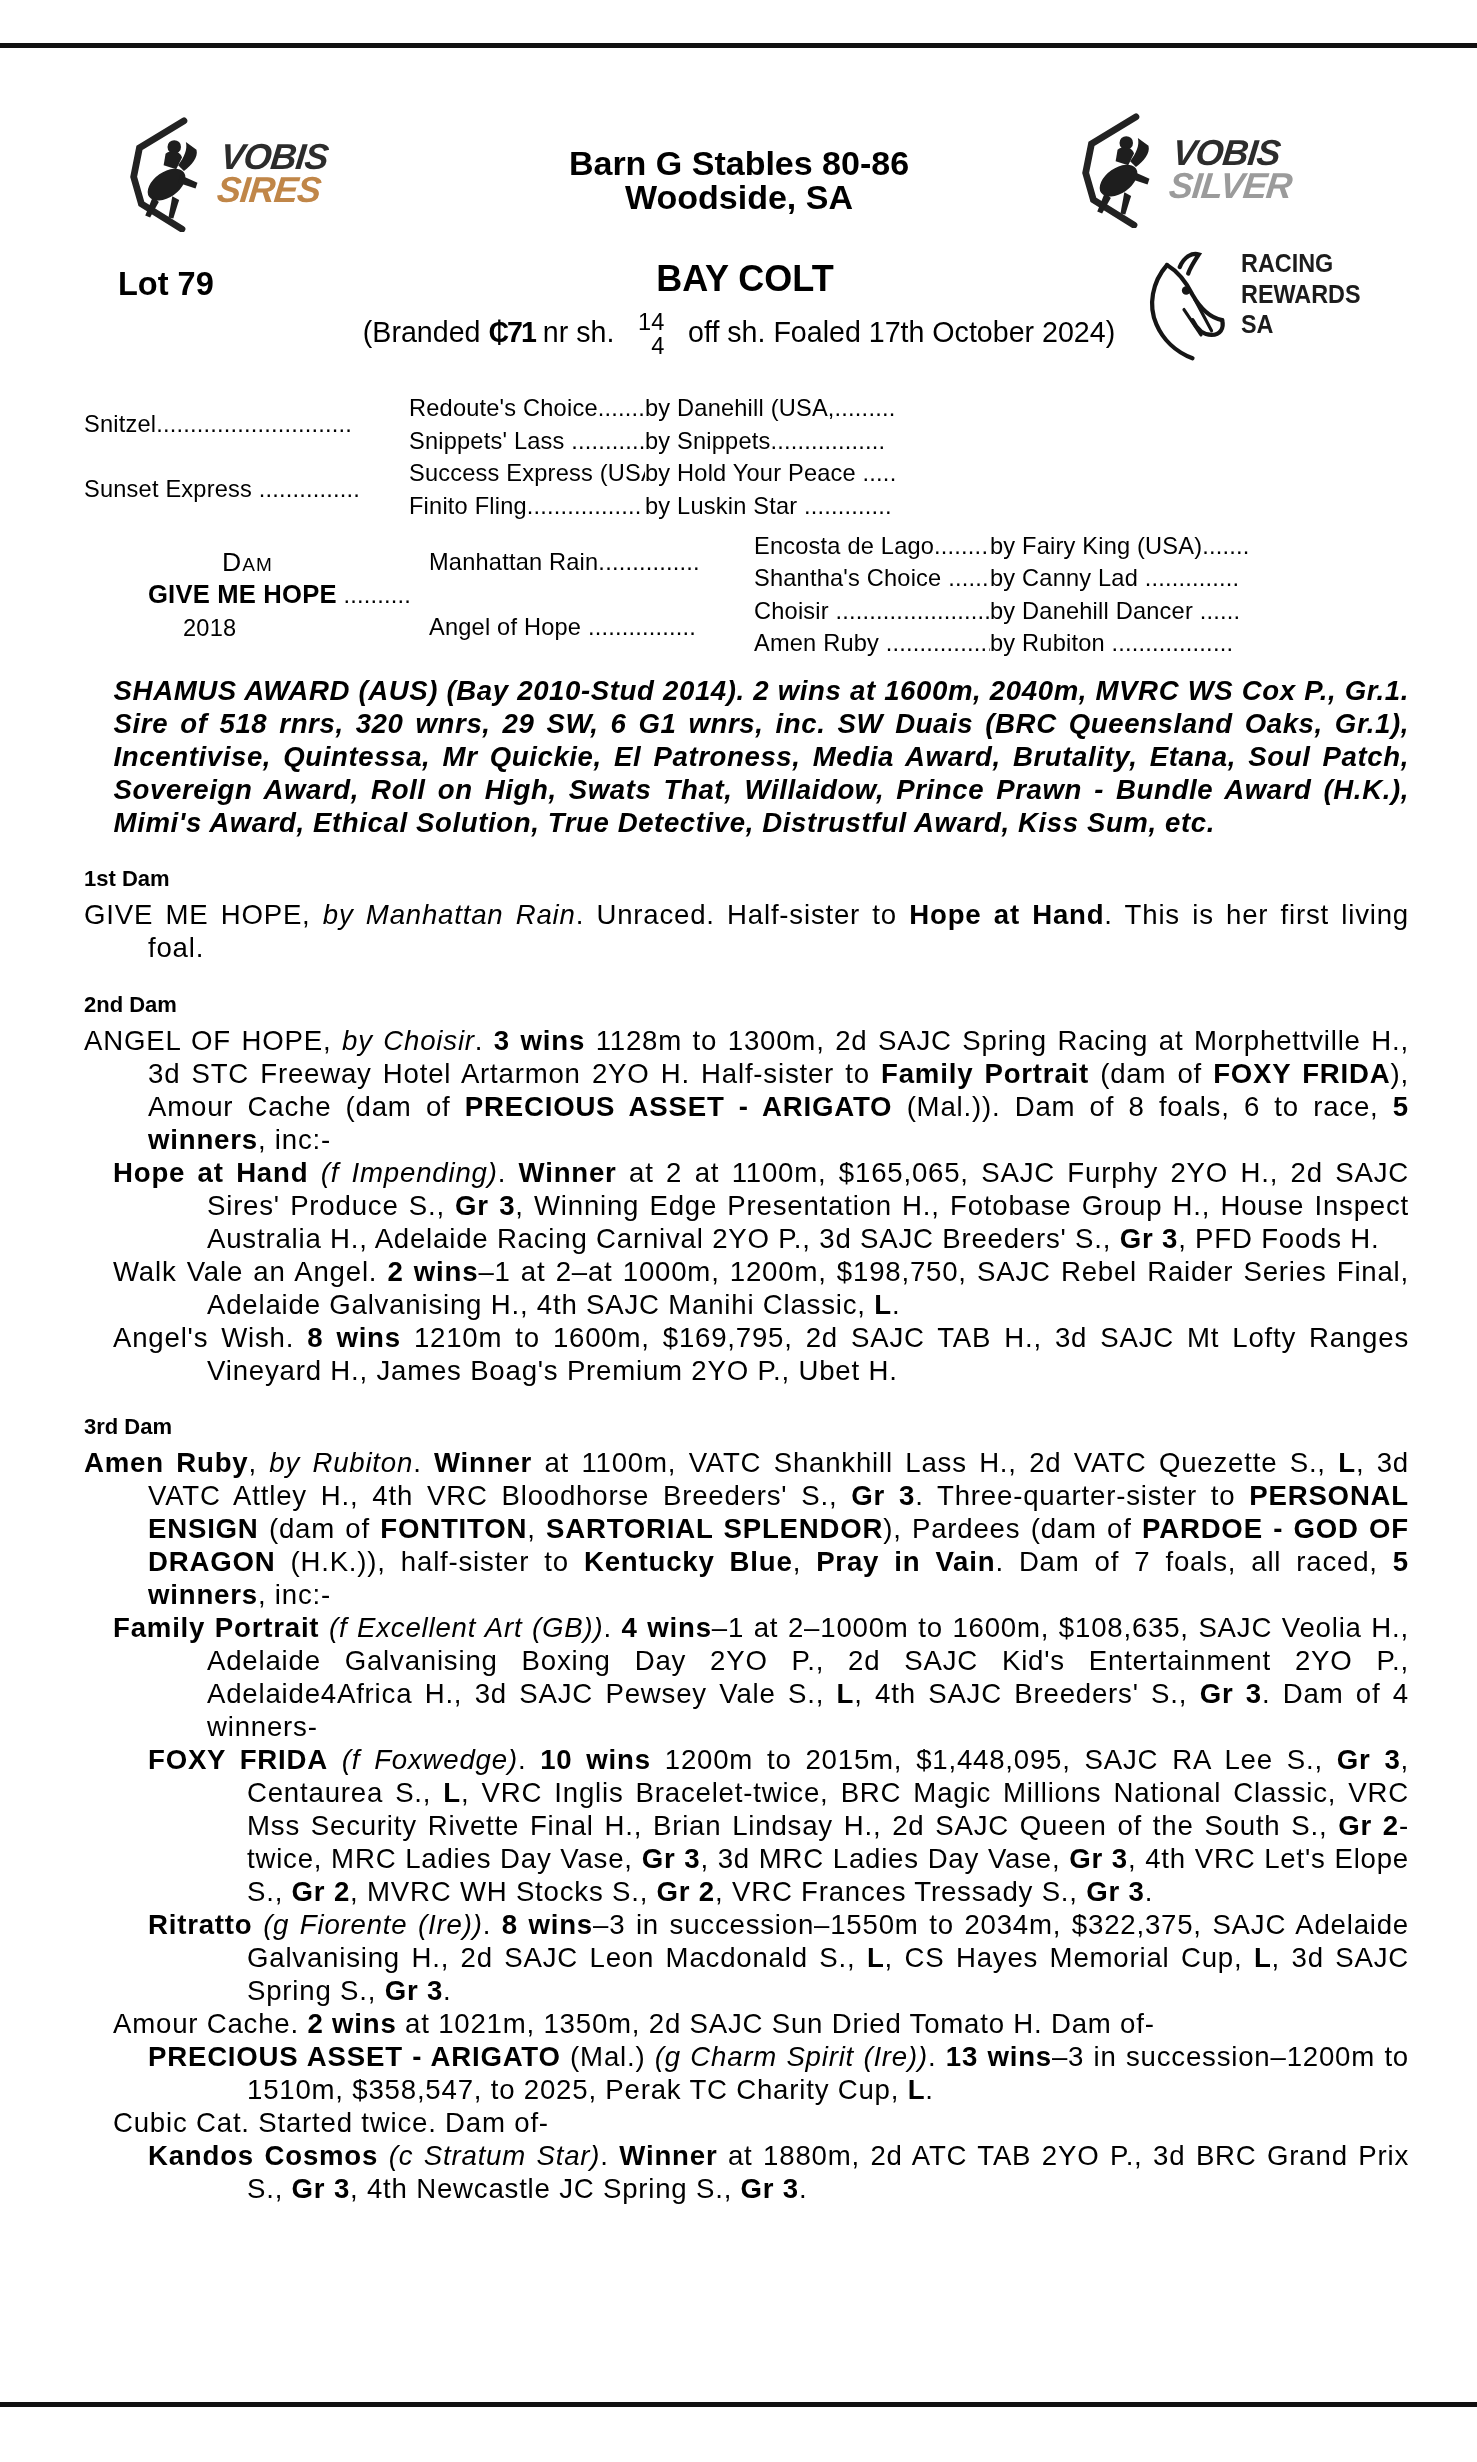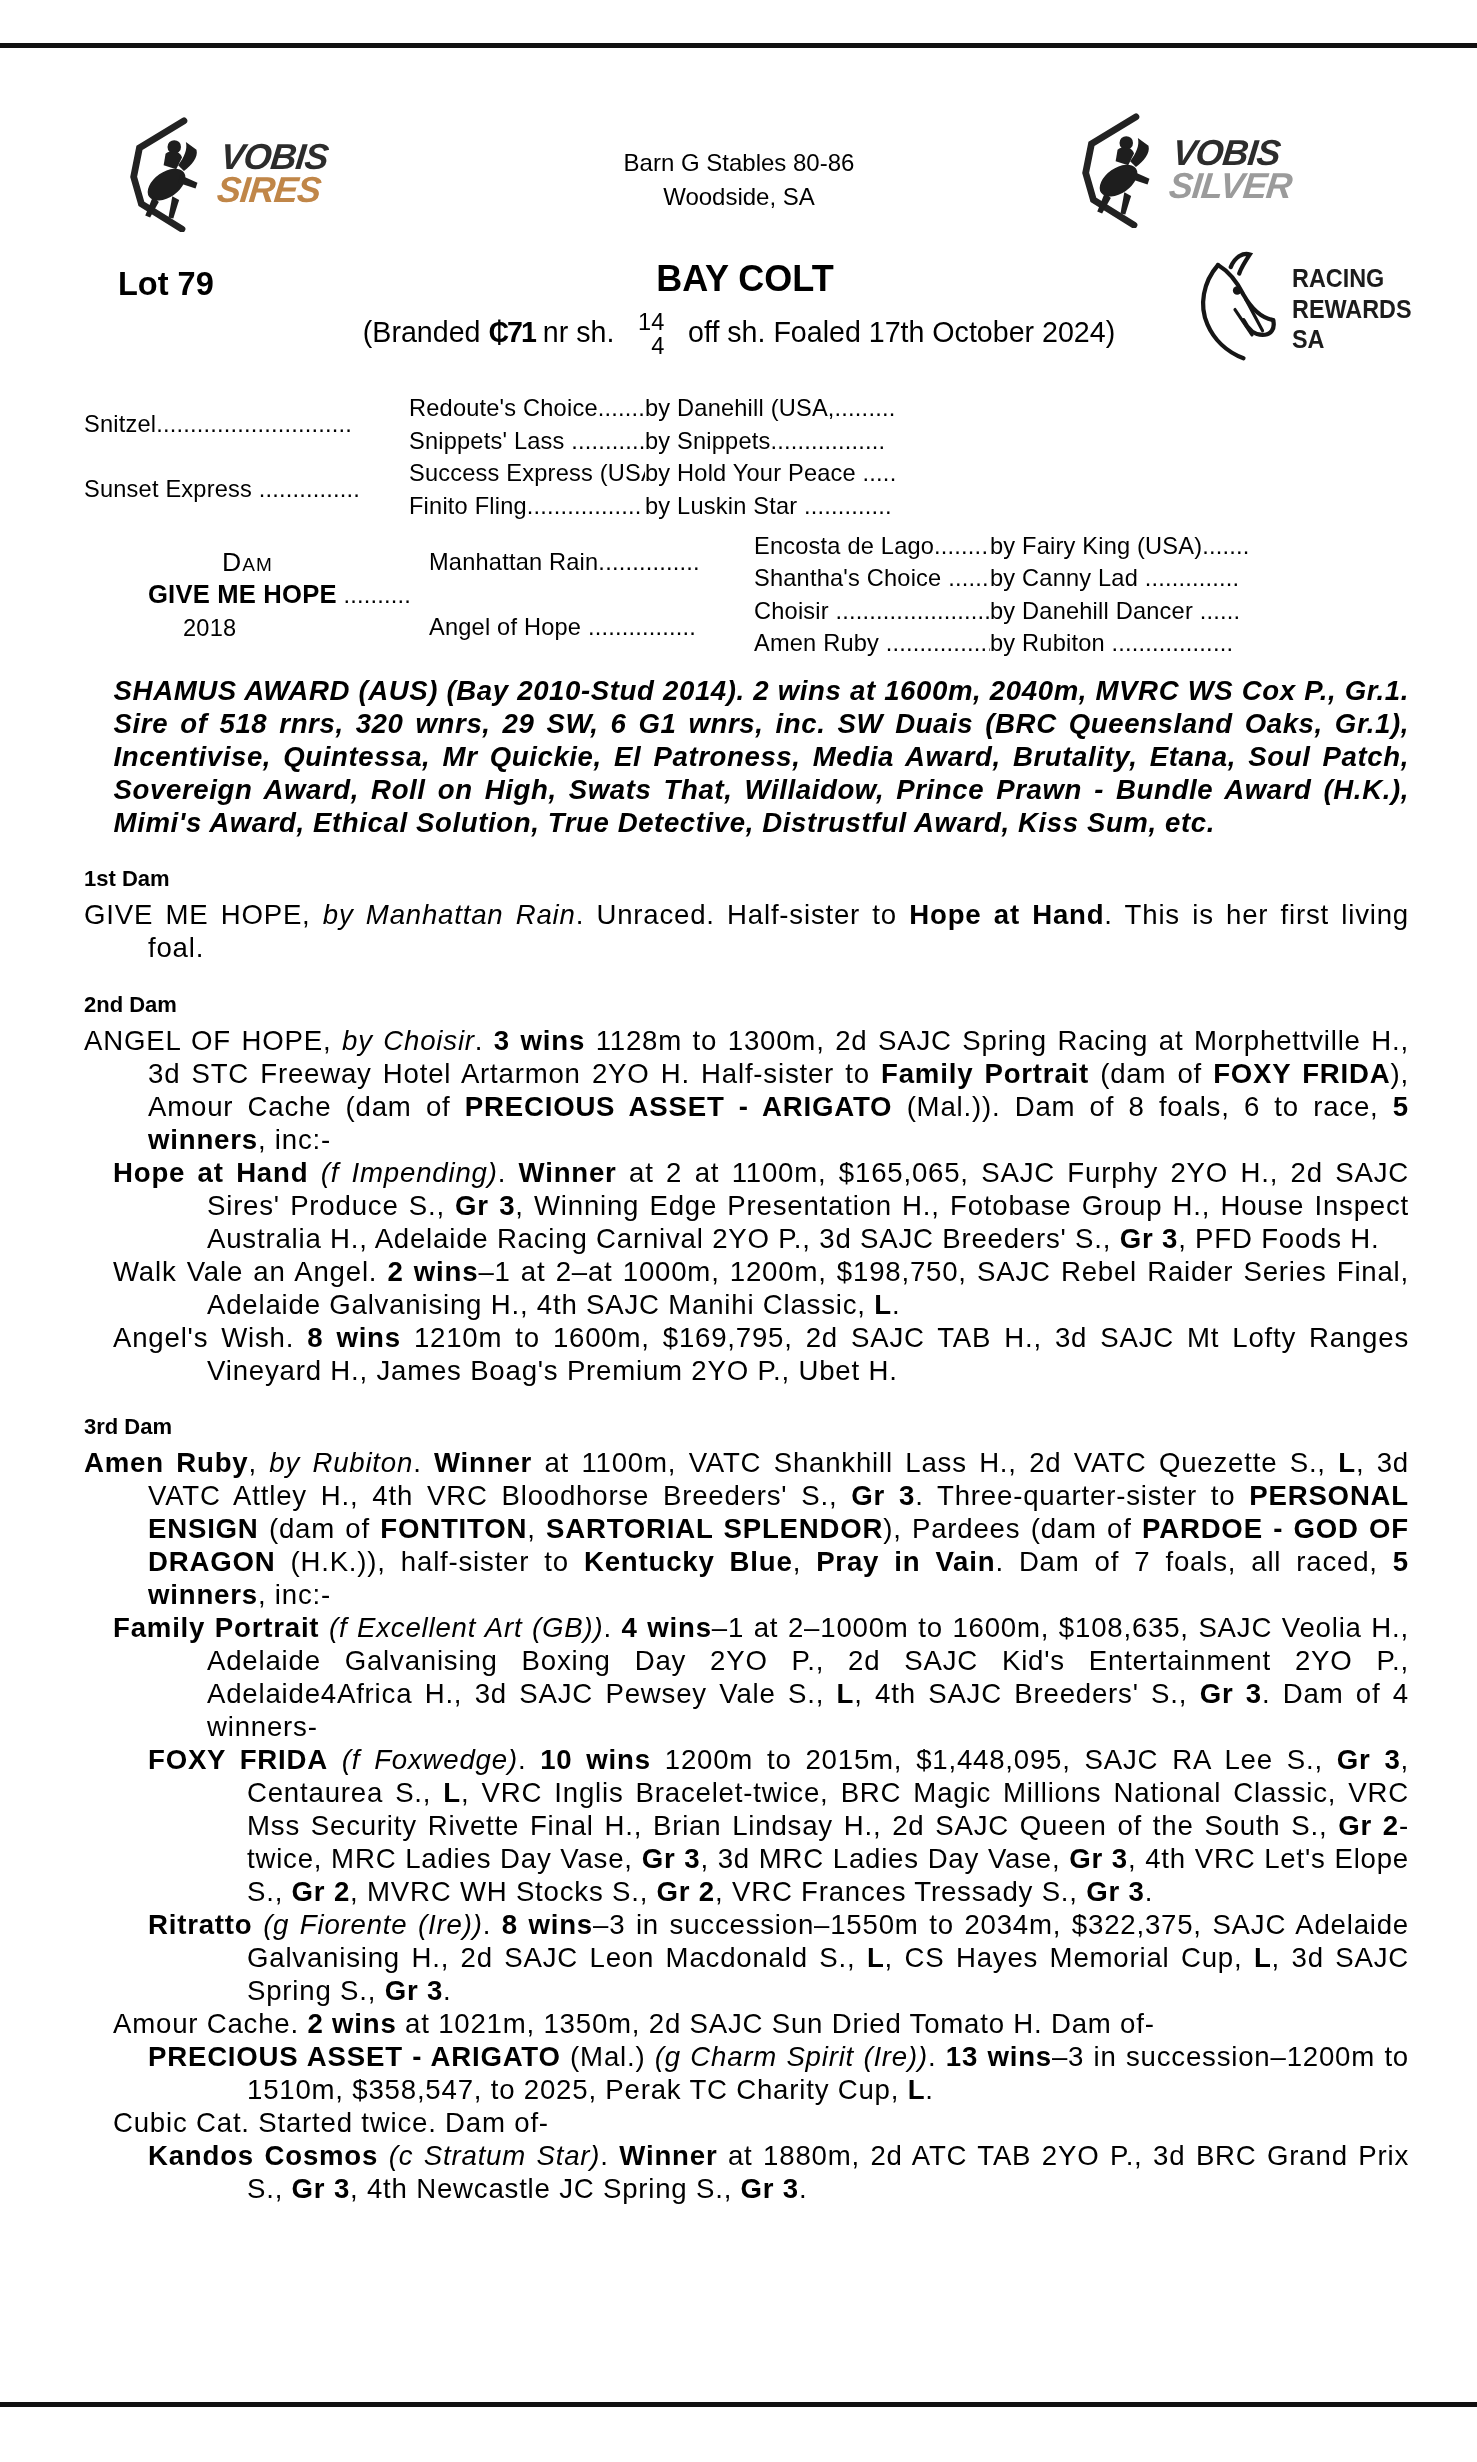--- a/index.html
+++ b/index.html
@@ -12,30 +12,30 @@
   
   .logo{position:absolute;display:flex;align-items:center;gap:7.9px;}
   .logo-left{left:124px;top:114px;}
   .logo-right{left:1076px;top:110px;}
   .logo-words{display:flex;flex-direction:column;transform:skewX(-6deg);line-height:0.92;}
   .logo-words .w{font-weight:bold;font-style:italic;font-size:36px;letter-spacing:-1px;color:#2c2c2c;}
   .logo-words .w2-sires{color:#c08648;}
   .logo-words .w2-silver{color:#9b9b9b;}
 
   .consignor{position:absolute;left:0;right:0;top:146px;text-align:center;
-             font-weight:normal;font-size:24px;line-height:34px;}
+             font-weight:bold;font-size:34px;line-height:34px;}
 
   .lot-number{position:absolute;left:118px;top:266px;font-weight:bold;font-size:32.5px;}
   .page-title{position:absolute;left:12px;right:0;top:258px;text-align:center;font-weight:bold;font-size:36px;}
   .branded-line{position:absolute;left:0;right:0;top:311px;text-align:center;font-size:28.6px;}
   .branded-line .frac{display:inline-block;vertical-align:middle;text-align:right;
                       font-size:23.6px;line-height:23.6px;margin:0 15.8px;}
   .brand-glyph{font-weight:bold;letter-spacing:-2px;}
 
-  .rewards-logo{position:absolute;left:1182px;top:248px;display:flex;align-items:center;gap:3.9px;}
+  .rewards-logo{position:absolute;left:1131px;top:248px;display:flex;gap:3.9px;}
   .rewards-text{display:flex;flex-direction:column;line-height:30.5px;font-size:26.6px;color:#1c1c1c;
                 transform:scaleX(0.88);transform-origin:left;}
   .rewards-text .r1{font-weight:600;}
   .rewards-text .r2,.rewards-text .r3{font-weight:800;}
 
   
   .flow{position:absolute;left:84px;top:392px;width:1325px;}
 
   
   .ped-table{font-size:23.6px;line-height:32.5px;letter-spacing:0.2px;}

